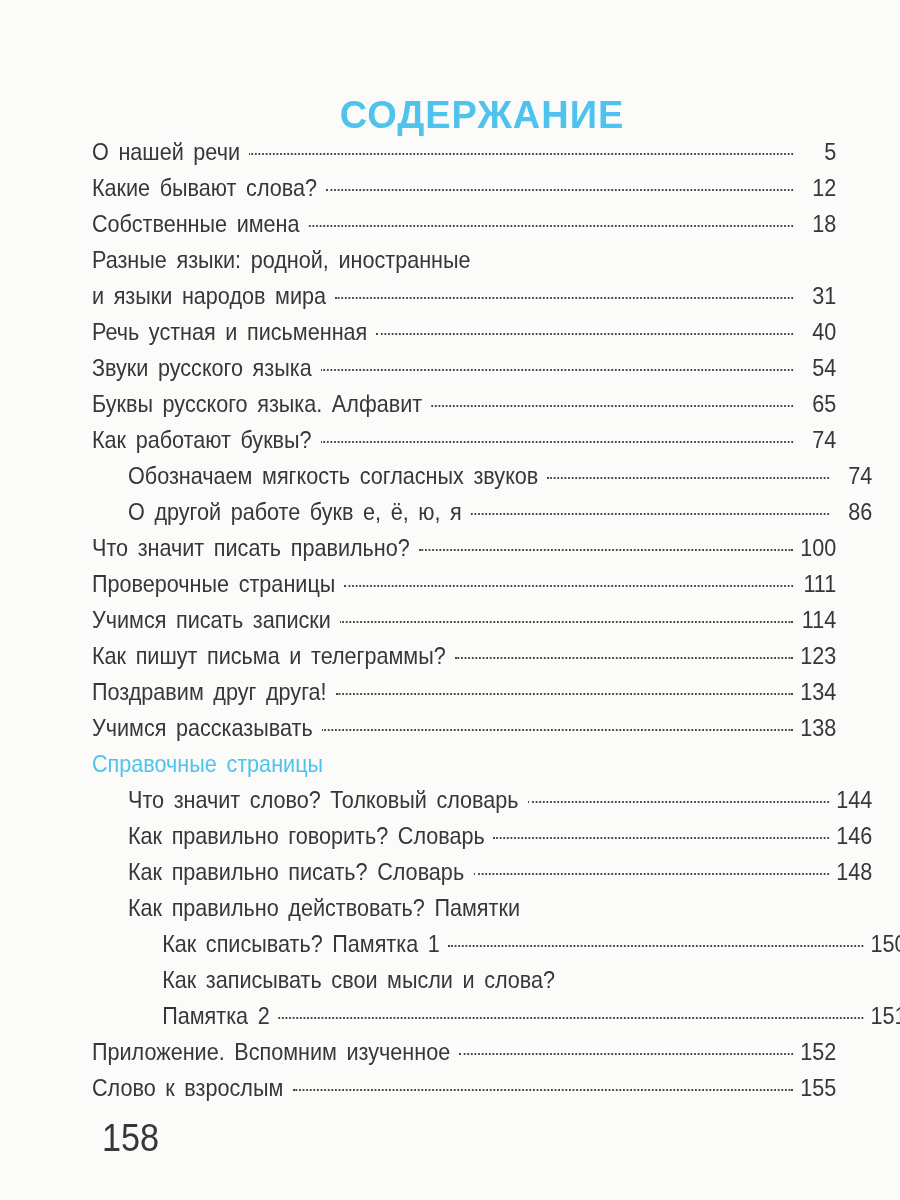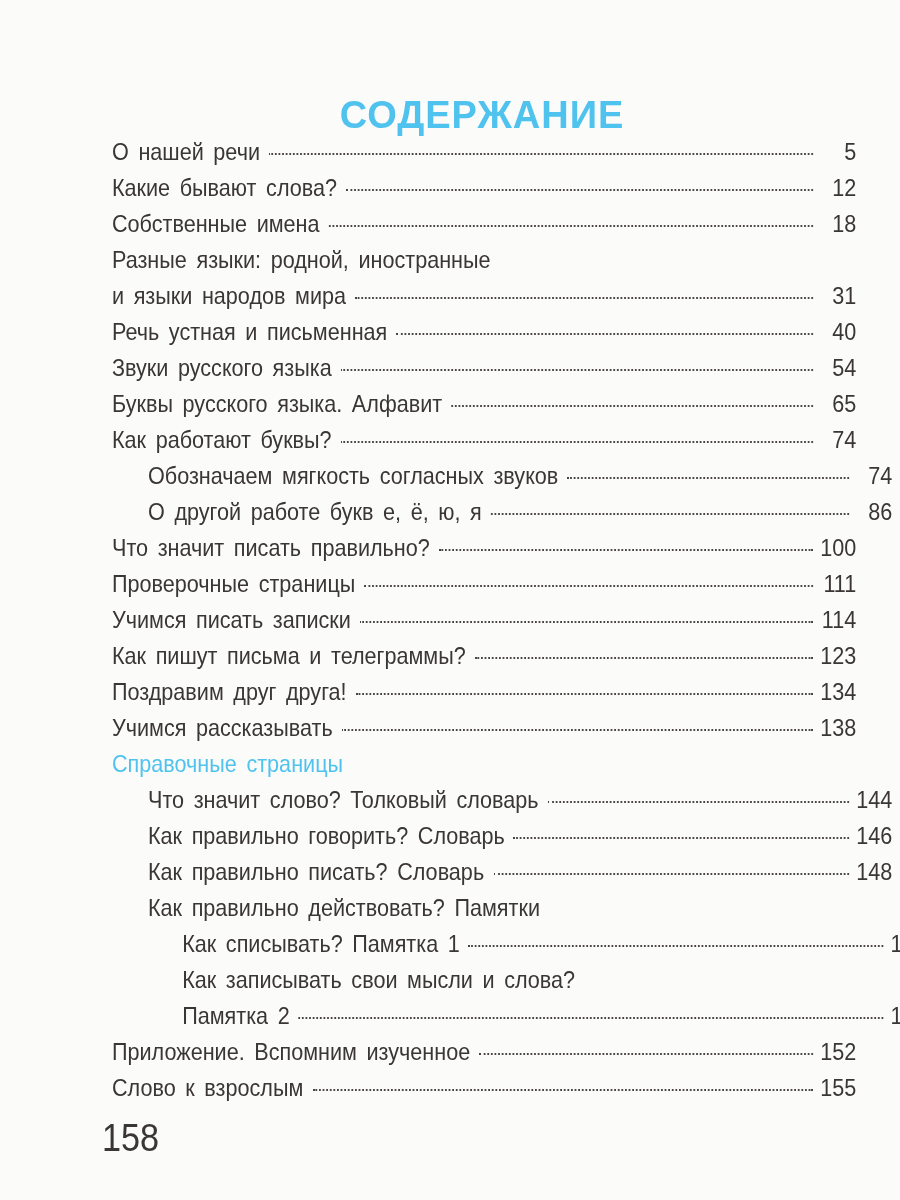--- a/index.html
+++ b/index.html
@@ -17,21 +17,21 @@
     text-align: center;
     font-family: "Liberation Sans", sans-serif;
     font-weight: bold;
     font-size: 38px;
     letter-spacing: 1px;
     color: #4fc3ee;
     padding-left: 64px;
   }
   .toc {
     position: absolute;
-    left: 112px;
+    left: 92px;
     top: 134px;
     width: 745px;
   }
   .row {
     display: flex;
     align-items: baseline;
     height: 36px;
     font-size: 24px;
     line-height: 36px;
     transform: scaleX(0.9);

